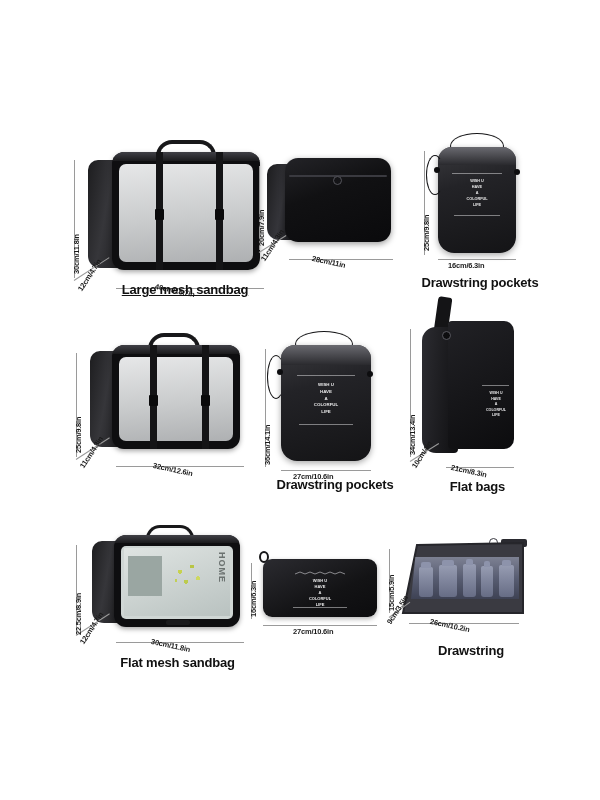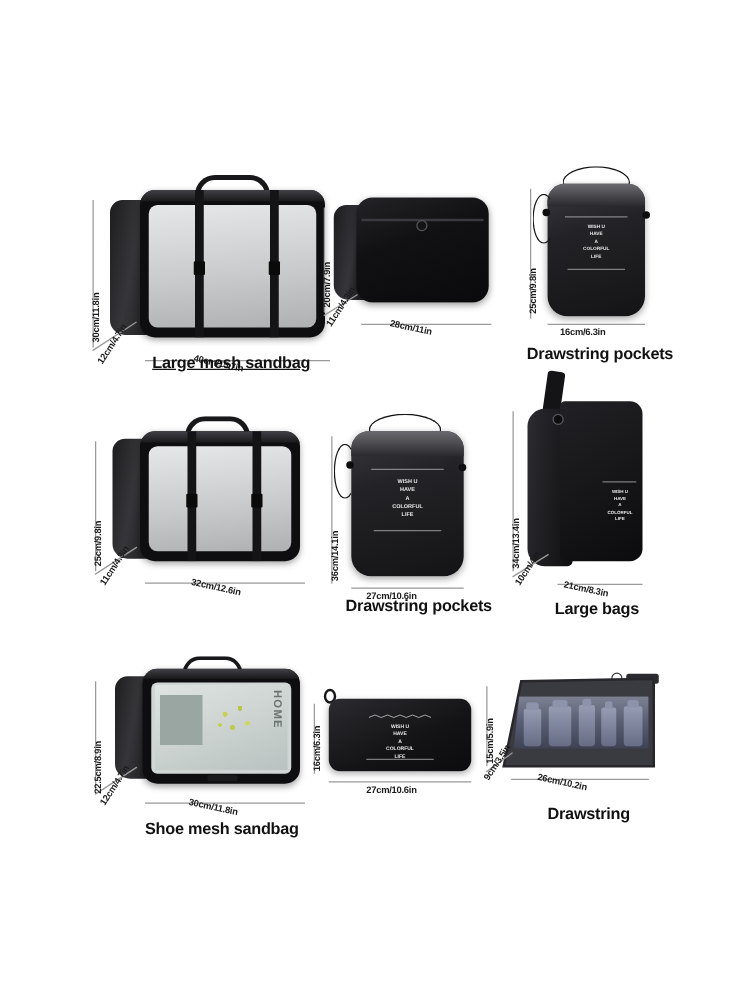--- a/index.html
+++ b/index.html
@@ -278,21 +278,21 @@
     </div>
 
     <div class="gl v" style="left:2px; top:34px; height:128px;"></div>
     <div class="gl sk" style="left:2px; top:166px; width:34px; transform:rotate(-32deg);"></div>
     <div class="gl h" style="left:38px; top:172px; width:68px;"></div>
 
     <div class="dim v" style="left:0px; top:160px;">34cm/13.4in</div>
     <div class="dim d1" style="left:2px; top:170px;">10cm/4in</div>
     <div class="dim d2" style="left:44px; top:168px;">21cm/8.3in</div>
 
-    <div class="caption" style="top:184px; left:-8px;">Large bags</div>
+    <div class="caption" style="top:184px; left:-8px;">Flat bags</div>
   </div>
 
   <div class="cell" style="left:70px; top:515px; width:215px; height:165px;">
 
     <div>
       <div class="mb-handle" style="left:76px; top:10px; width:48px; height:14px; border-width:3px;"></div>
       <div class="mb-side" style="left:22px; top:26px; width:32px; height:82px;"></div>
       <div class="mb-front" style="left:44px; top:20px; width:126px; height:92px;">
         <div class="mb-top" style="height:8px;"></div>
         <div class="mb-window" style="left:7px; top:11px; right:7px; bottom:8px; border-radius:5px; background:#cfd6d4;">
@@ -308,21 +308,21 @@
     </div>
 
     <div class="gl v" style="left:6px; top:30px; height:88px;"></div>
     <div class="gl sk" style="left:6px; top:120px; width:40px; transform:rotate(-33deg);"></div>
     <div class="gl h" style="left:46px; top:127px; width:128px;"></div>
 
     <div class="dim v" style="left:4px; top:120px;">22.5cm/8.9in</div>
     <div class="dim d1" style="left:8px; top:126px;">12cm/4.7in</div>
     <div class="dim d2" style="left:82px; top:122px;">30cm/11.8in</div>
 
-    <div class="caption" style="top:140px; left:0;">Shoe mesh sandbag</div>
+    <div class="caption" style="top:140px; left:0;">Flat mesh sandbag</div>
   </div>
 
   <div class="cell" style="left:245px; top:545px; width:160px; height:135px;">
 
     <div>
       <div class="fp-ring" style="left:14px; top:6px;"></div>
       <div class="fp-body" style="left:18px; top:14px; width:114px; height:58px;">
         <svg class="fp-zigzag" style="left:32px; top:12px; width:50px;" viewBox="0 0 50 4" preserveAspectRatio="none">
           <polyline points="0,3 5,1 10,3 15,1 20,3 25,1 30,3 35,1 40,3 45,1 50,3" fill="none" stroke="#b9b9bd" stroke-width="0.7"></polyline>
         </svg>

